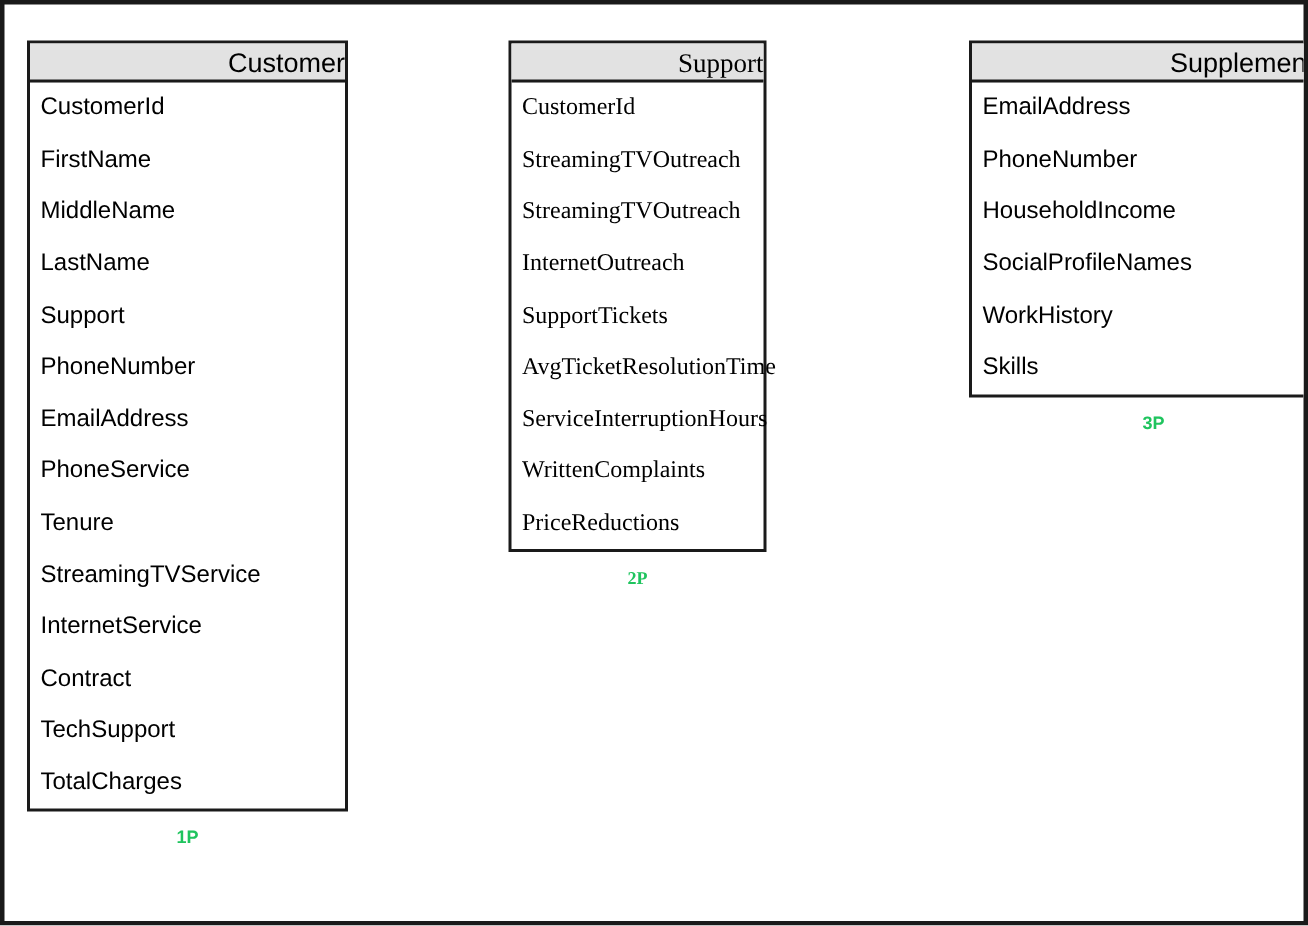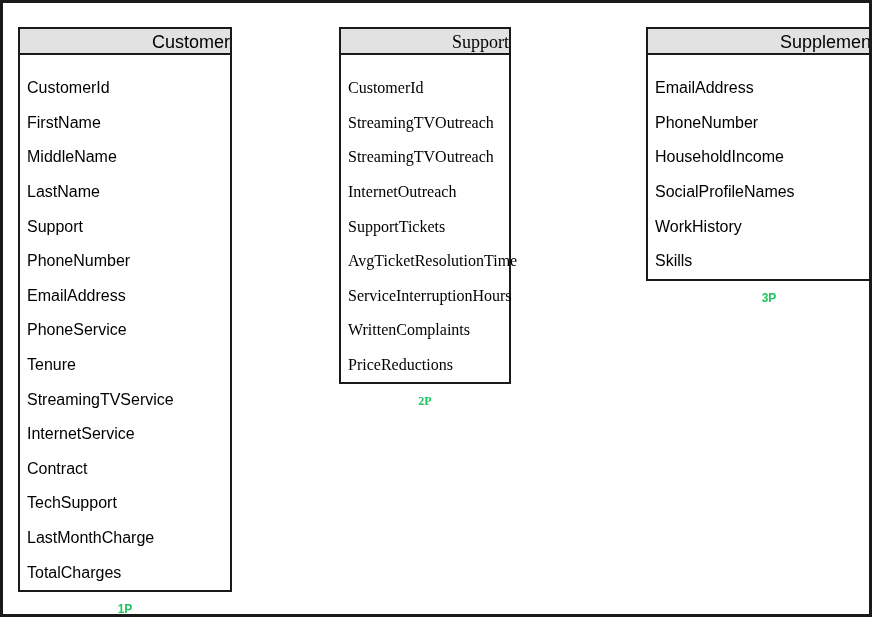--- a/index.html
+++ b/index.html
@@ -43,21 +43,21 @@
     background: var(--header-bg);
     border-bottom: 2px solid var(--border);
     text-align: right;
     font-size: 18px;
     font-weight: 400;
     color: var(--text);
     padding-left: 10px;
   }
   .entity-fields {
     list-style: none;
-    padding: 16px 0 0 0;
+    padding: 0 0 0 0;
   }
   .field {
     height: 34.6px;
     display: flex;
     align-items: center;
     padding-left: 7px;
     font-size: 16px;
     color: var(--text);
     white-space: nowrap;
   }
@@ -82,21 +82,20 @@
           <li class="field">LastName</li>
           <li class="field">Support</li>
           <li class="field">PhoneNumber</li>
           <li class="field">EmailAddress</li>
           <li class="field">PhoneService</li>
           <li class="field">Tenure</li>
           <li class="field">StreamingTVService</li>
           <li class="field">InternetService</li>
           <li class="field">Contract</li>
           <li class="field">TechSupport</li>
-          <li class="field">LastMonthCharge</li>
           <li class="field">TotalCharges</li>
         </ul>
     </div>
     <div class="entity-label">1P</div>
   </div>
 
   <div class="entity-wrap e1">
     <div class="entity">
       <div class="entity-header">Support</div>
       <ul class="entity-fields">

